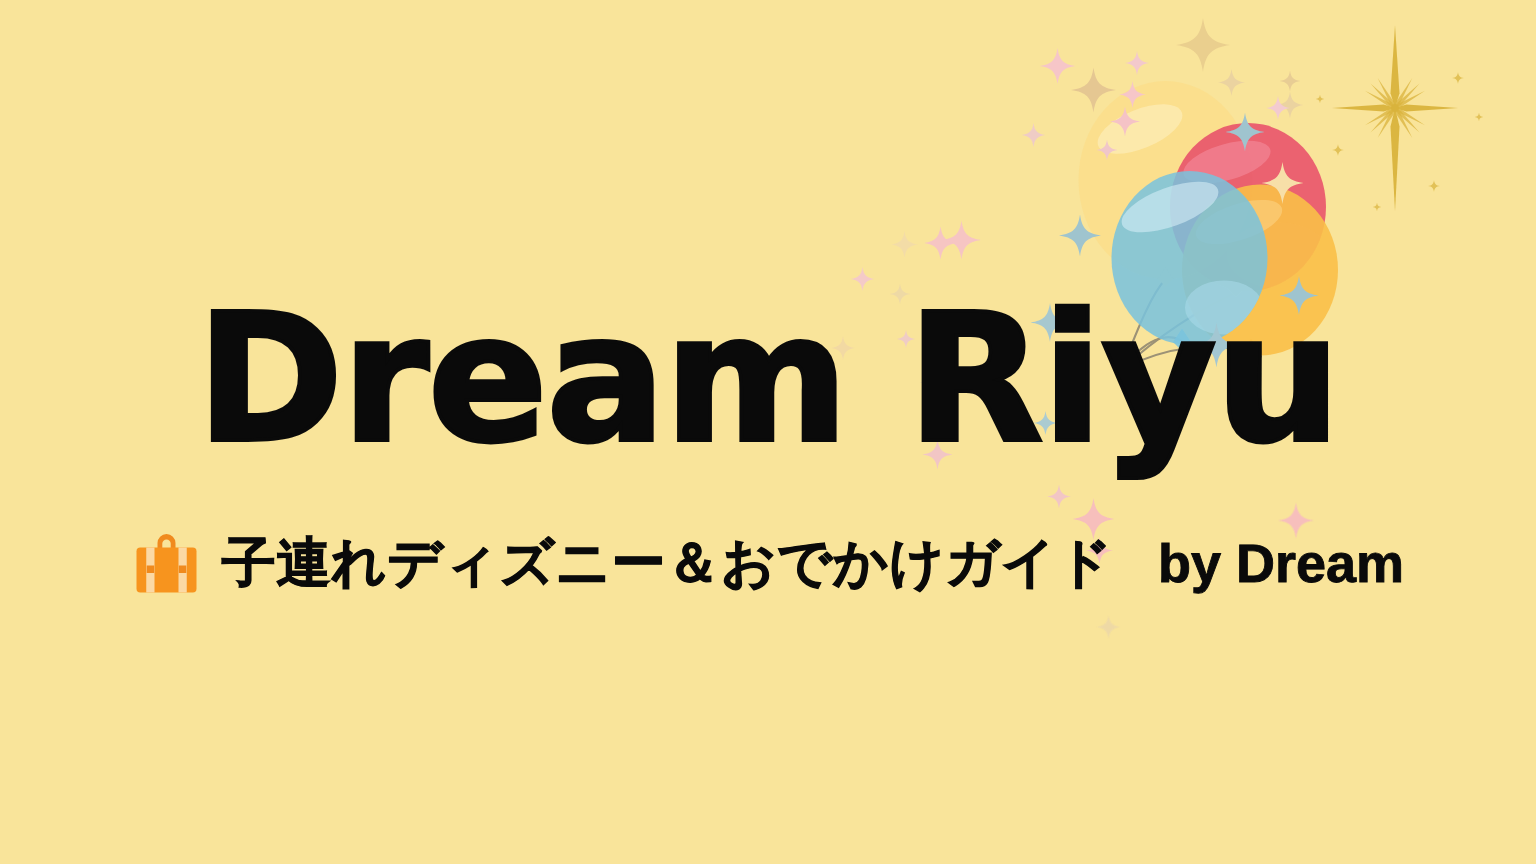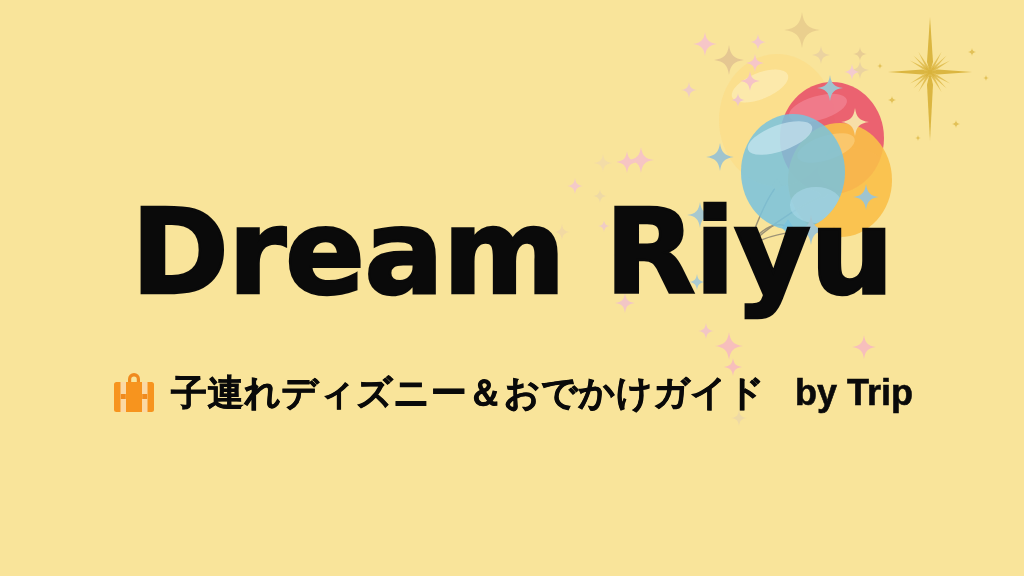--- a/index.html
+++ b/index.html
@@ -64,21 +64,21 @@
     color: #0A0A0A;
     white-space: nowrap;
     margin: 0;
     -webkit-text-stroke: 2.5px #0A0A0A;
   }
 
   #subtitle-row {
     position: absolute;
     left: 0;
     right: 0;
-    top: 371px;
+    top: 354px;
     display: flex;
     align-items: center;
     justify-content: center;
     gap: 14px;
     white-space: nowrap;
   }
 
   #suitcase-icon {
     display: inline-block;
     width: 46px;
@@ -263,17 +263,17 @@
 
           <rect x="31" y="11" width="5.5" height="30" fill="#FBD9A5"></rect>
 
           <rect x="9.8" y="23" width="5" height="5" fill="#F08A1E"></rect>
           <rect x="31.2" y="23" width="5" height="5" fill="#F08A1E"></rect>
         </svg>
       </span>
 
       <span id="subtitle-text">子連れディズニー＆おでかけガイド</span>
 
-      <span id="byline-text">by Trip</span>
+      <span id="byline-text">by Dream</span>
     </div>
 
   </div>
 </div>
 
 </body></html>

